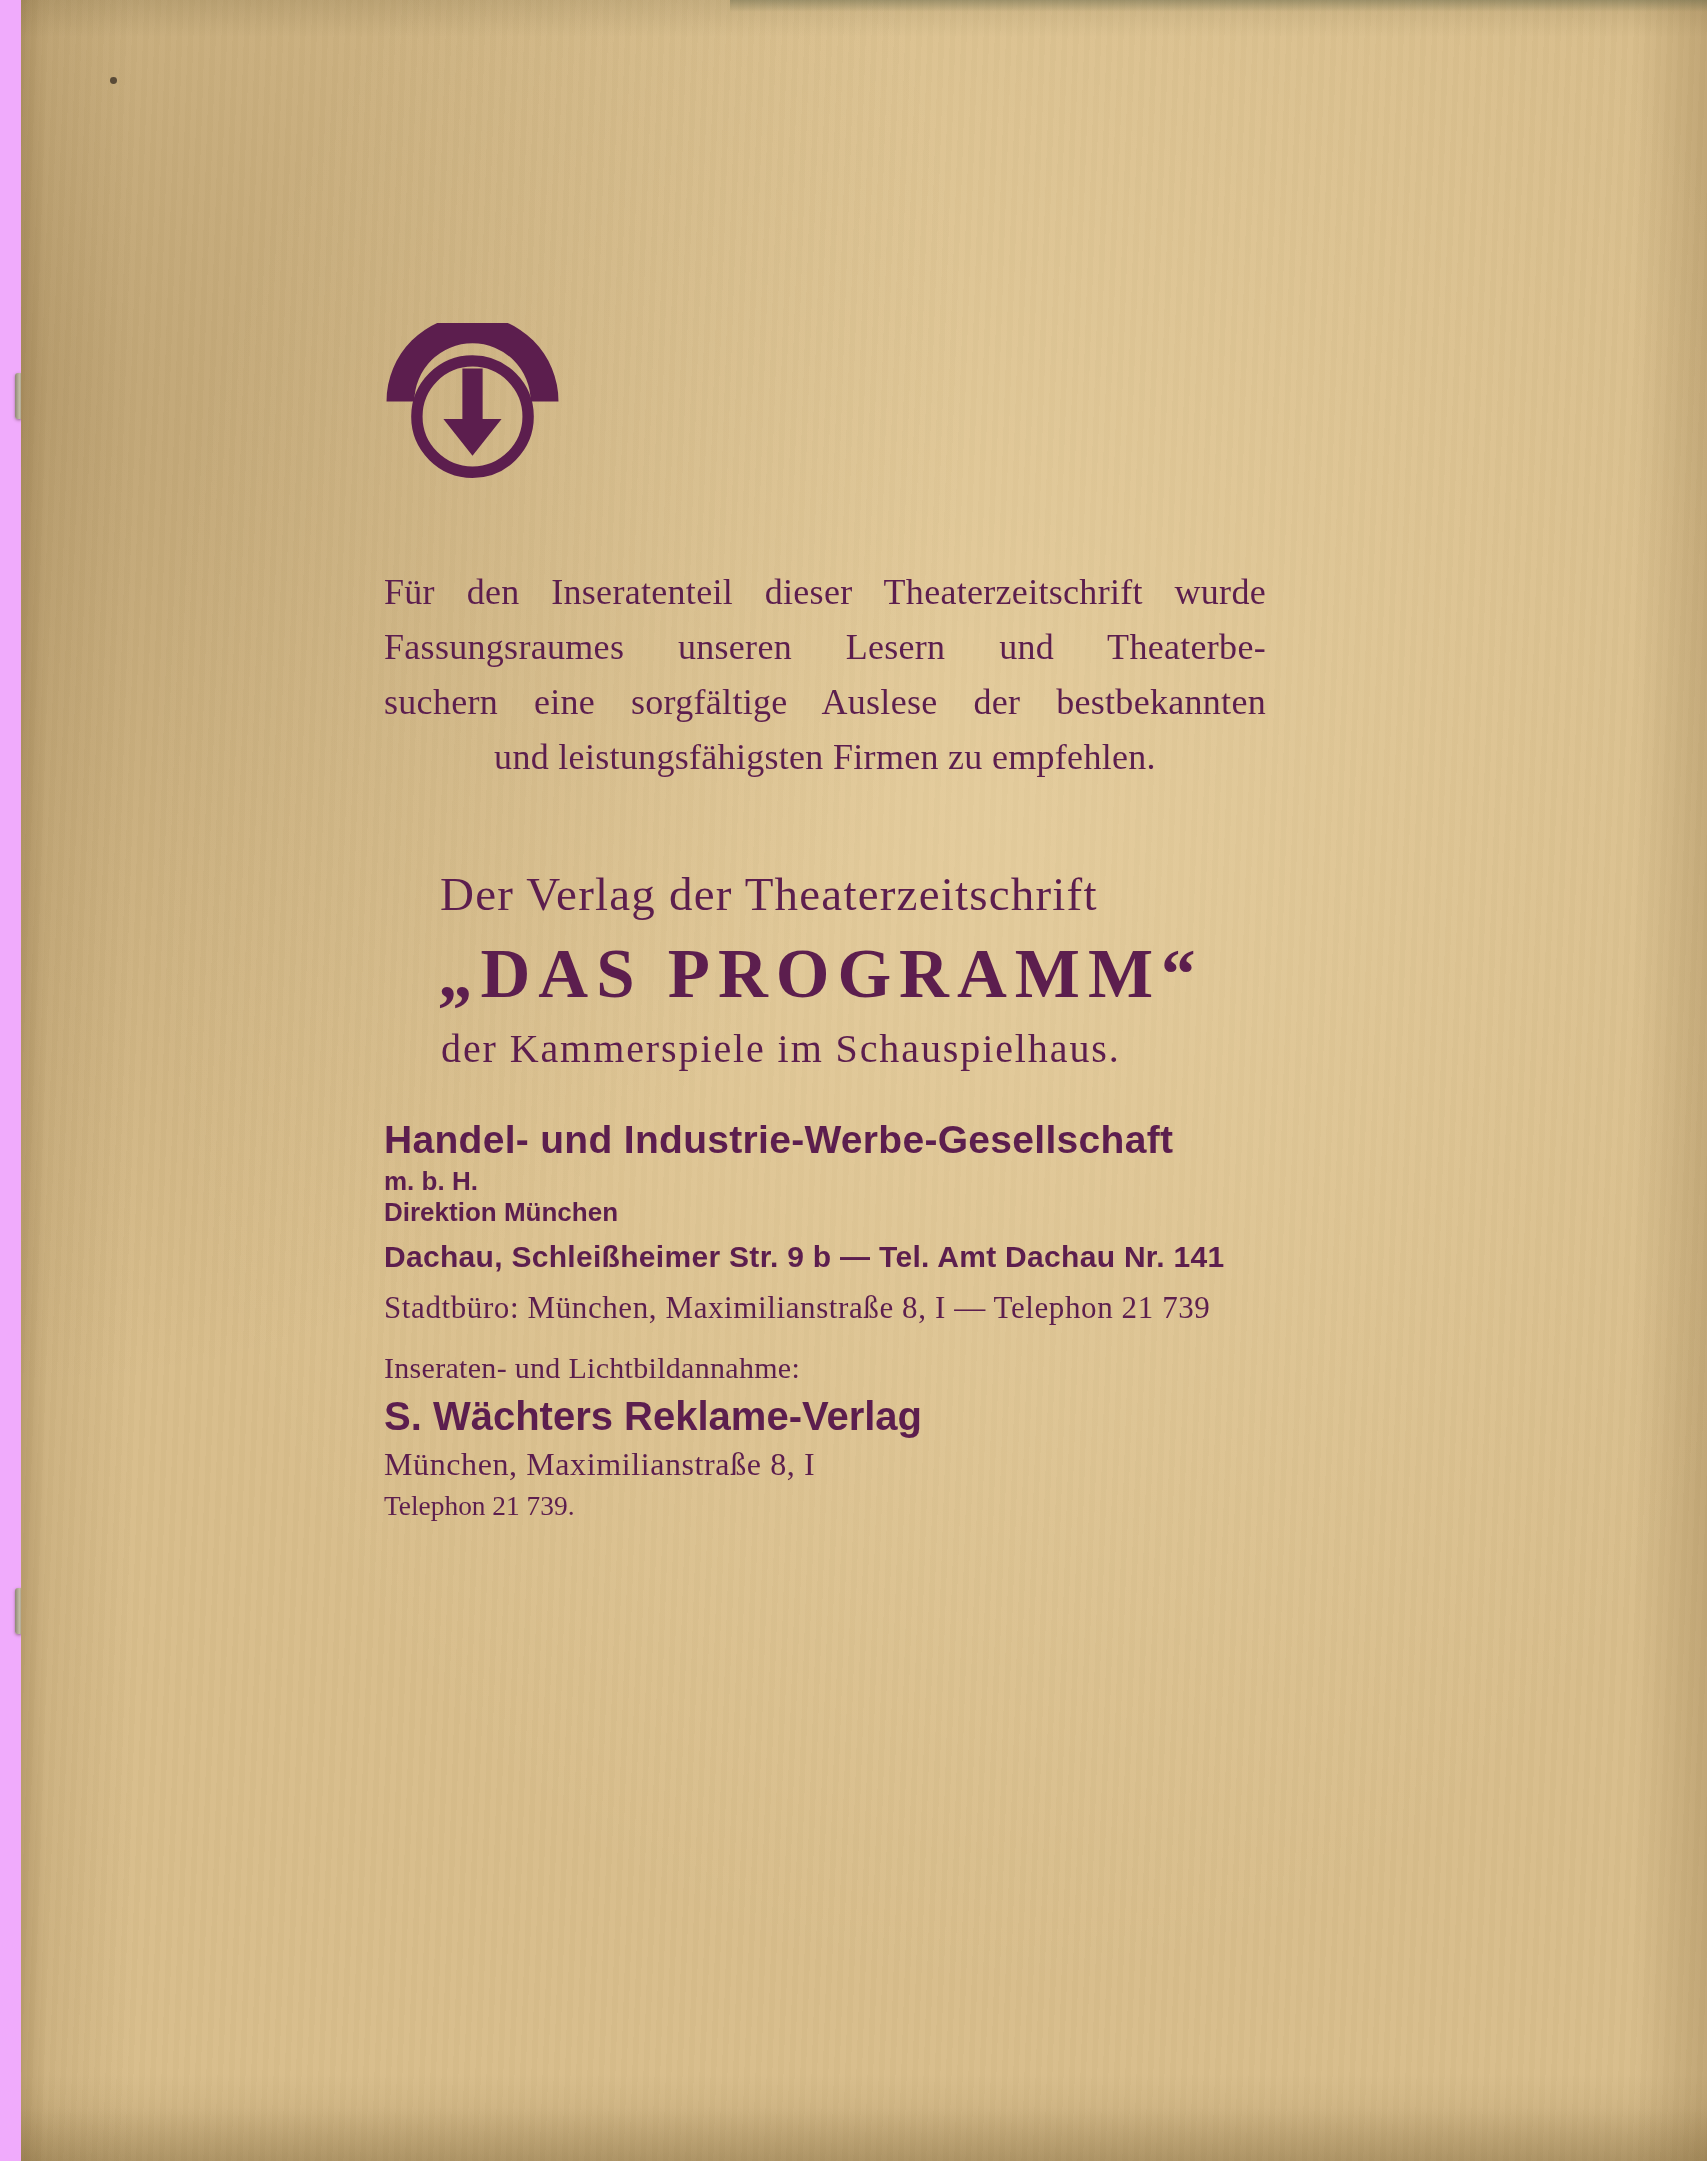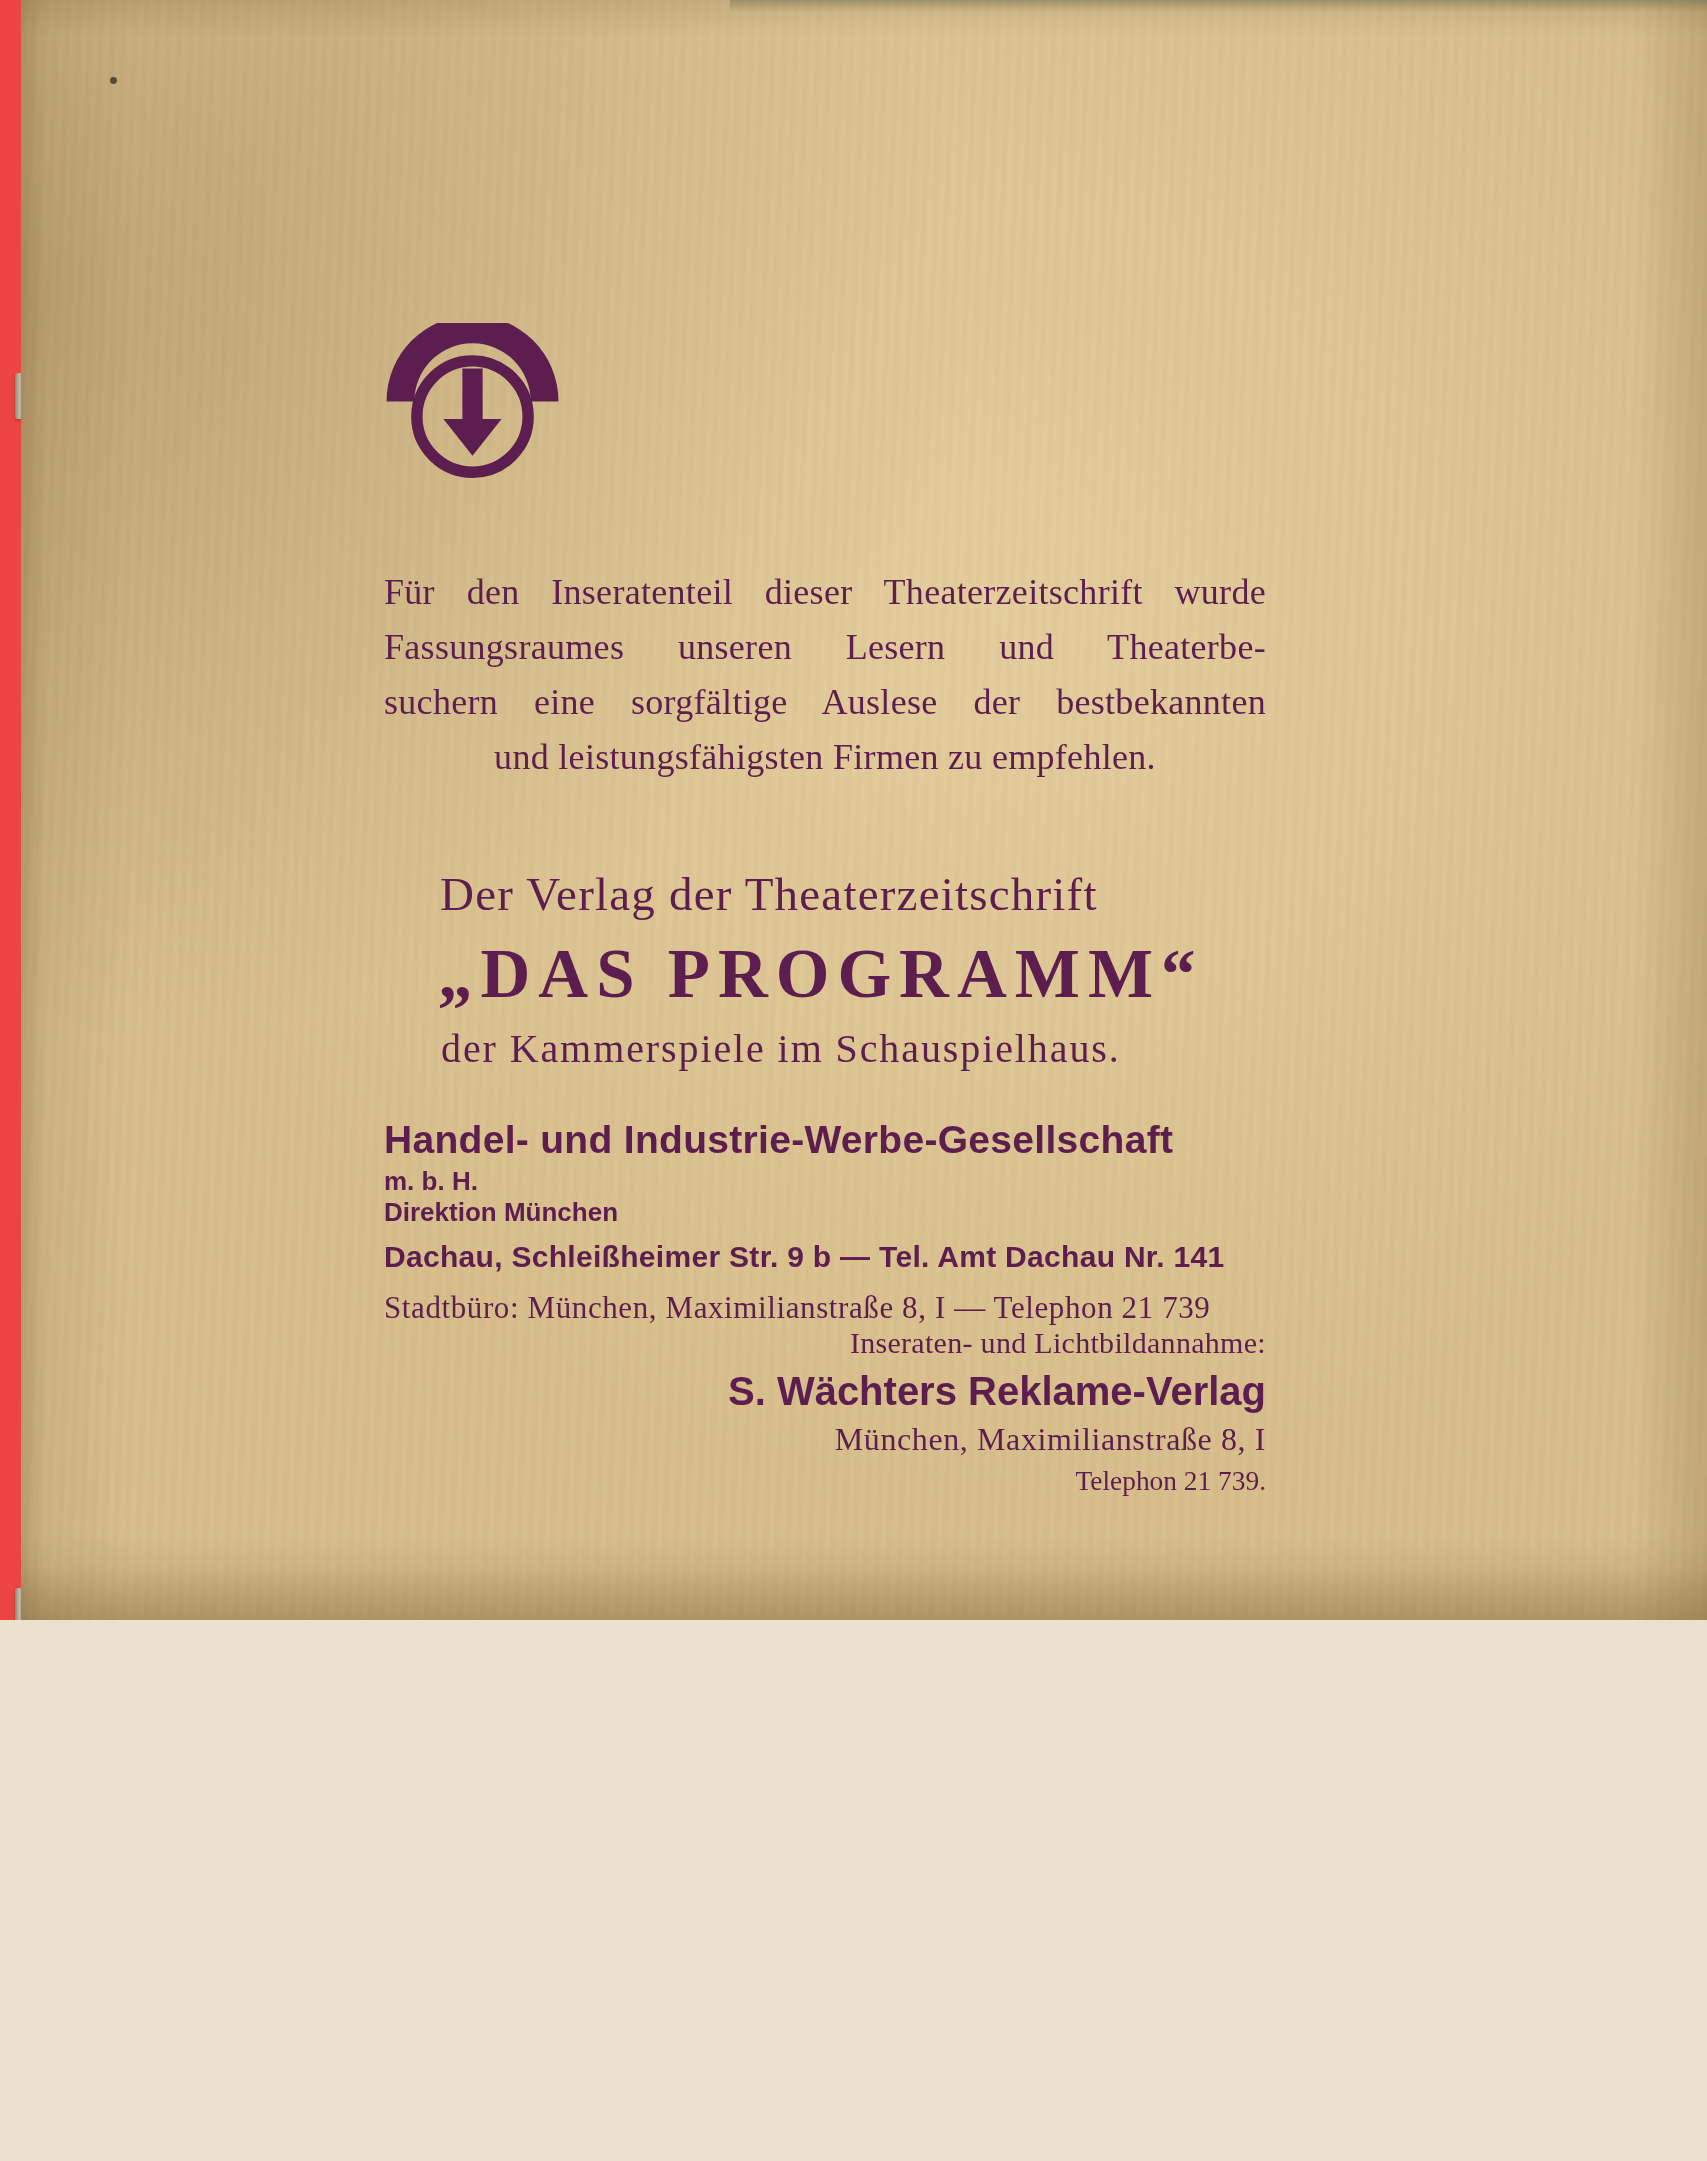--- a/index.html
+++ b/index.html
@@ -1,20 +1,20 @@
 <!DOCTYPE html>
 <html style="font-size:10px"><head>
 <meta charset="utf-8">
 <style>
   html, body { margin: 0; padding: 0; background: #e9e1cc; }
   .scan {
     position: relative;
     width: 1708px;
-    height: 1620px;
-    background: #ef4444;
+    height: 2161px;
+    background: #f0abfc;
     overflow: hidden;
     font-family: "Liberation Serif", "DejaVu Serif", serif;
     color: #5c1e4e;
   }
   
   .paper {
     position: absolute;
     top: 0; right: 0; bottom: 0; left: 21px;
     background:
       radial-gradient(ellipse at 58% 38%, rgba(255,238,196,0.30), rgba(255,238,196,0) 62%),
@@ -121,21 +121,21 @@
     font-weight: bold;
     letter-spacing: 0.3px;
     white-space: nowrap;
   }
   .company-office {
     margin-top: 16px;
     font-size: 31px;
     letter-spacing: 0.6px;
     white-space: nowrap;
   }
-  .sub-block { text-align: right; }
+  .sub-block { margin-top: 25px; text-align: left; }
   .sub-heading { font-size: 30px; letter-spacing: 0.3px; }
   .sub-agency  { margin-top: 8.7px; font-size: 40px; font-weight: bold; }
   .sub-address { margin-top: 7.5px; font-size: 32px; letter-spacing: 0.6px; }
   .sub-phone   { margin-top: 7.5px; font-size: 27.4px; }
 </style>
 </head>
 <body>
 
 <div class="scan">
   <div class="staple staple-top"></div>

